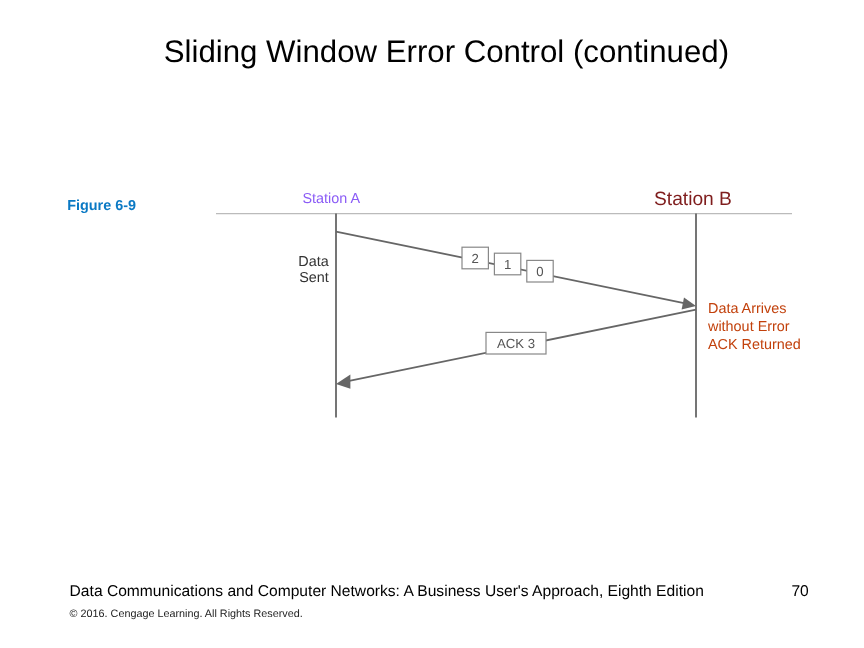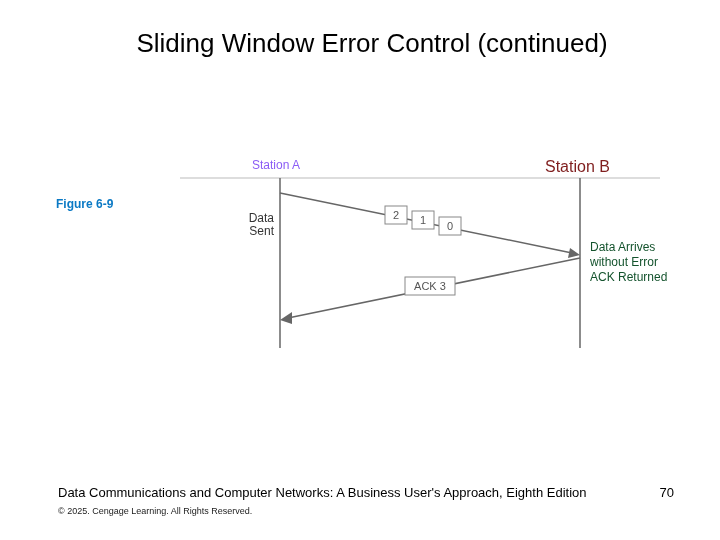--- a/index.html
+++ b/index.html
@@ -1,25 +1,25 @@
 <!DOCTYPE html>
 <html><head>
 <meta charset="utf-8">
 <style>
   * { box-sizing: border-box; margin: 0; padding: 0; }
   html, body { width: 720px; height: 540px; background: #fff; font-family: Arial, Helvetica, sans-serif; color: #000; }
   .slide { position: relative; width: 720px; height: 540px; }
   .title { position: absolute; top: 28px; left: 12px; width: 720px; text-align: center; font-size: 26px; font-weight: 400; }
-  .fig-label { position: absolute; top: 164px; left: 56px; color: #0a79c4; font-weight: 700; font-size: 12px; margin-top: 33px; }
+  .fig-label { position: absolute; top: 164px; left: 56px; color: #0a79c4; font-weight: 700; font-size: 12px; }
   .fig-caption { position: absolute; top: 181px; left: 56px; font-style: italic; color: #444; font-size: 12px; line-height: 1.25; width: 110px; }
   .diagram { position: absolute; top: 158px; left: 180px; width: 480px; height: 200px; }
   .station-a-label { position: absolute; top: 0; left: 72px; font-size: 12px; color: #8b5cf6; }
   .station-b-label { position: absolute; top: 0; left: 365px; font-size: 16px; color: #7f1d1d; }
   .data-sent-label { position: absolute; top: 30px; left: 60px; font-size: 12px; color: #333; line-height: 1.1; text-align: right; width: 34px; }
-  .arrives-label { position: absolute; top: 82px; left: 410px; font-size: 12px; color: #14532d; line-height: 1.25; width: 80px; }
+  .arrives-label { position: absolute; top: 92px; left: 410px; font-size: 12px; color: #c2410c; line-height: 1.25; width: 80px; }
   svg { display: block; }
   .footer-book { position: absolute; left: 58px; bottom: 40px; font-size: 13px; }
   .footer-copy { position: absolute; left: 58px; bottom: 24px; font-size: 9px; color: #222; }
   .page-num { position: absolute; right: 46px; bottom: 40px; font-size: 13px; }
   .pkt-box { fill: #fff; stroke: #888; stroke-width: 1; }
   .pkt-text { font-size: 11px; fill: #555; font-family: Arial, sans-serif; }
   .line-stroke { stroke: #666; stroke-width: 1.5; fill: none; }
   .arrow-fill { fill: #666; }
 </style>
 </head>
@@ -66,16 +66,16 @@
       <polygon points="100,162 112,154 112,166" class="arrow-fill"></polygon>
 
       <g>
         <rect x="225" y="119" width="50" height="18" class="pkt-box"></rect>
         <text x="250" y="132" text-anchor="middle" class="pkt-text">ACK 3</text>
       </g>
     </svg>
   </div>
 
   <div class="footer-book">Data Communications and Computer Networks: A Business User's Approach, Eighth Edition</div>
-  <div class="footer-copy">© 2025. Cengage Learning. All Rights Reserved.</div>
+  <div class="footer-copy">© 2016. Cengage Learning. All Rights Reserved.</div>
   <div class="page-num">70</div>
 
 </div>
 
 </body></html>

